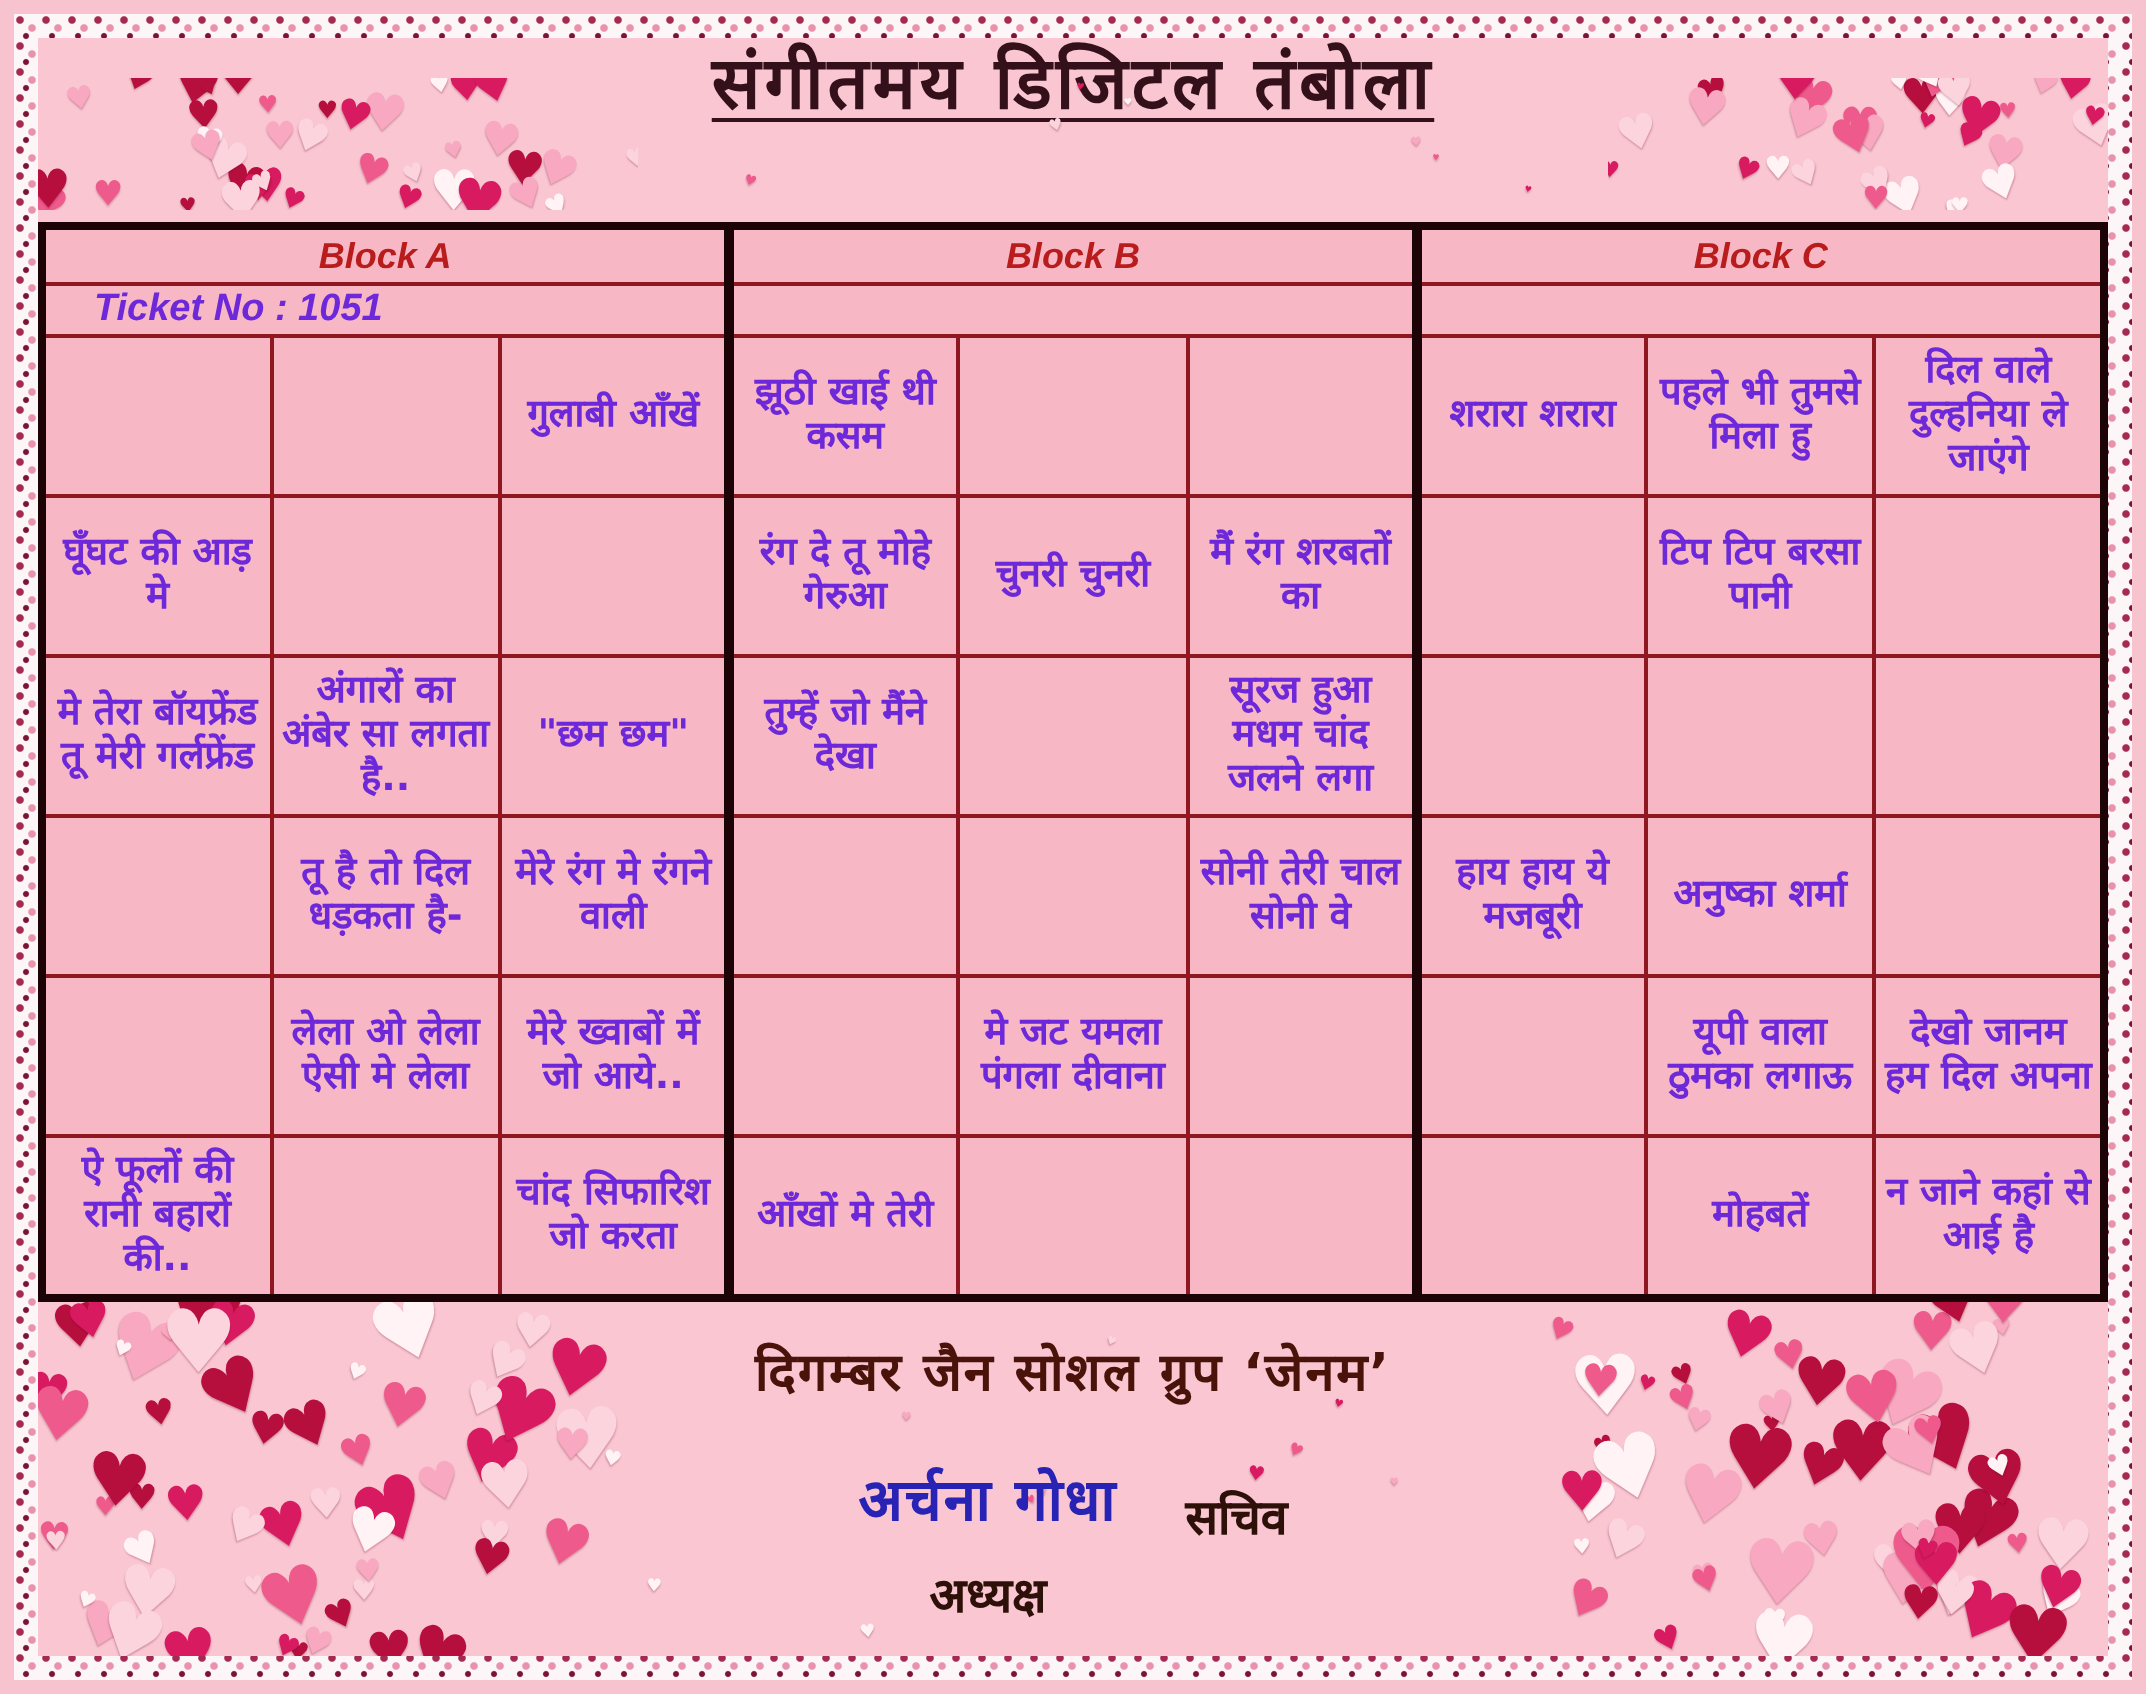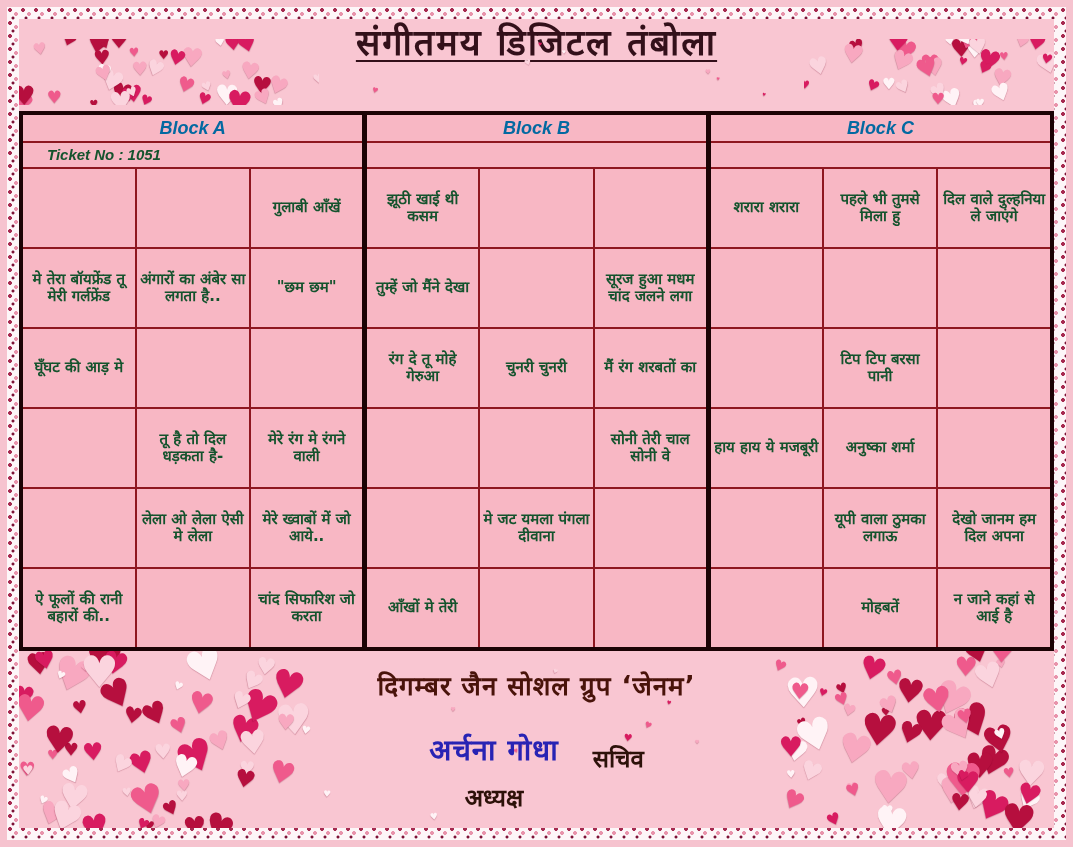--- a/index.html
+++ b/index.html
@@ -29,25 +29,25 @@
   .hc-header-right{right:0;top:20px;width:250px;height:66px;}
   .hc-footer-left{left:0;top:0;width:295px;height:100%;}
   .hc-footer-right{right:0;top:0;width:295px;height:100%;}
   .hc-footer-mid{left:295px;right:295px;top:0;height:100%;}
   .hc-header-mid{left:300px;right:250px;top:22px;height:60px;}
 
   
   .ticket-table{flex:0 0 auto;width:100%;height:500px;border-collapse:collapse;table-layout:fixed;
                 background:#f8b7c4;border:4px solid #1c0305;}
   .ticket-table td{border:2.5px solid #8e1720;text-align:center;vertical-align:middle;
-                   padding:2px 3px;font-size:15px;font-weight:bold;color:#14532d;
+                   padding:2px 3px;font-size:19px;font-weight:bold;color:#6d28d9;
                    line-height:1.15;overflow:hidden;}
   .ticket-table td.bdiv{border-left:5px solid #1c0305;}
   .row-blocks td{height:26px;font-family:"Liberation Sans",sans-serif;font-style:italic;
-                 font-size:18px;color:#0369a1;padding:0;}
+                 font-size:18px;color:#b91c1c;padding:0;}
   .row-ticket td{height:24px;padding:0;}
   .ticket-no{font-family:"Liberation Sans",sans-serif;font-style:italic;font-size:17px;
              color:#e41414;text-align:left !important;padding-left:24px !important;}
   .body-row td{height:74px;}
 
   
   .footer{position:relative;flex:1 1 auto;}
   .footer-center{position:absolute;left:240px;right:240px;top:0;bottom:0;text-align:center;}
   .group-name{margin:16px 0 0;font-size:26px;font-weight:bold;color:#49130a;letter-spacing:1px;}
   .members{display:flex;justify-content:center;gap:34px;margin-top:26px;}
@@ -181,39 +181,39 @@
         <td></td>
         <td>गुलाबी आँखें</td>
         <td class="bdiv">झूठी खाई थी कसम</td>
         <td></td>
         <td></td>
         <td class="bdiv">शरारा शरारा</td>
         <td>पहले भी तुमसे मिला हु</td>
         <td>दिल वाले दुल्हनिया ले जाएंगे</td>
       </tr>
       <tr class="body-row">
+        <td>घूँघट की आड़ मे</td>
+        <td></td>
+        <td></td>
+        <td class="bdiv">रंग दे तू मोहे गेरुआ</td>
+        <td>चुनरी चुनरी</td>
+        <td>मैं रंग शरबतों का</td>
+        <td class="bdiv"></td>
+        <td>टिप टिप बरसा पानी</td>
+        <td></td>
+      </tr>
+      <tr class="body-row">
         <td>मे तेरा बॉयफ्रेंड तू मेरी गर्लफ्रेंड</td>
         <td>अंगारों का अंबेर सा लगता है..</td>
         <td>"छम छम"</td>
         <td class="bdiv">तुम्हें जो मैंने देखा</td>
         <td></td>
         <td>सूरज हुआ मधम चांद जलने लगा</td>
         <td class="bdiv"></td>
         <td></td>
-        <td></td>
-      </tr>
-      <tr class="body-row">
-        <td>घूँघट की आड़ मे</td>
-        <td></td>
-        <td></td>
-        <td class="bdiv">रंग दे तू मोहे गेरुआ</td>
-        <td>चुनरी चुनरी</td>
-        <td>मैं रंग शरबतों का</td>
-        <td class="bdiv"></td>
-        <td>टिप टिप बरसा पानी</td>
         <td></td>
       </tr>
       <tr class="body-row">
         <td></td>
         <td>तू है तो दिल धड़कता है-</td>
         <td>मेरे रंग मे रंगने वाली</td>
         <td class="bdiv"></td>
         <td></td>
         <td>सोनी तेरी चाल सोनी वे</td>
         <td class="bdiv">हाय हाय ये मजबूरी</td>

